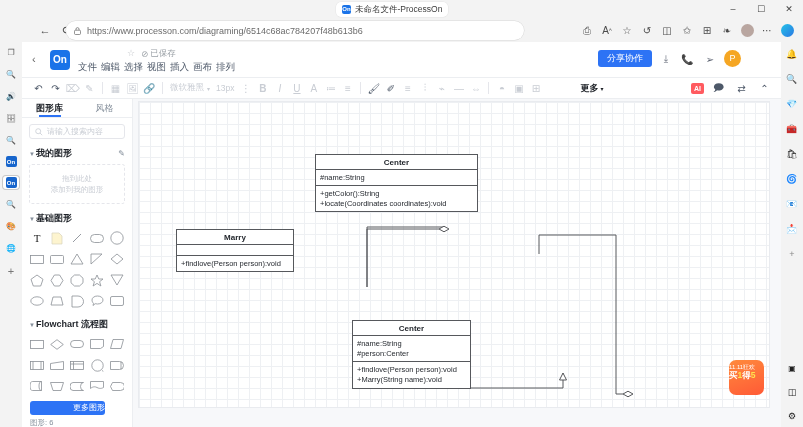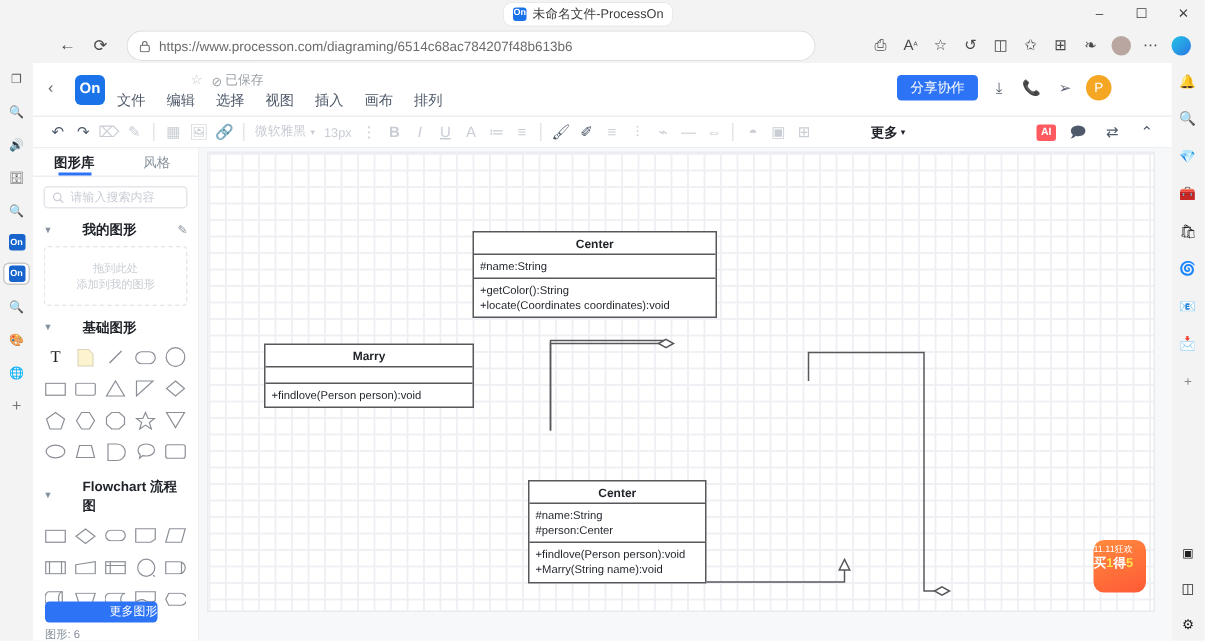--- a/index.html
+++ b/index.html
@@ -25,21 +25,21 @@
     color:#fff; font-size:6px; line-height:9px; text-align:center; font-weight:700;
   }
   .tab-title { font-size:8.5px; color:#3b3b3b; white-space:nowrap; }
   .win-ctrl { position:absolute; top:0; width:28px; height:18px; text-align:center; line-height:18px; font-size:9px; color:#444; }
   .wc-min { right:56px; } .wc-max { right:28px; } .wc-close { right:0px; }
 
   
   .addr-row { position:absolute; left:0; top:18px; width:803px; height:24px; background:#f3f3f3; display:flex; align-items:center; }
   .nav-btn { width:22px; height:20px; display:flex; align-items:center; justify-content:center; color:#4a4a4a; font-size:11px; }
   .omnibox {
-    position:absolute; left:85px; top:21px; width:458px; height:19px;
+    position:absolute; left:66px; top:21px; width:458px; height:19px;
     background:#fff; border-radius:10px; display:flex; align-items:center;
     padding:0 8px; gap:6px; box-shadow:0 0 0 .5px #d8d8d8;
   }
   .omnibox .url { font-size:9px; color:#6b6b6b; white-space:nowrap; overflow:hidden; }
   .omni-right { position:absolute; right:6px; top:21px; display:flex; align-items:center; gap:0px; }
   .tb-ico { width:20px; height:19px; display:flex; align-items:center; justify-content:center; color:#4a4a4a; font-size:10px; }
   .avatar-sm { width:13px; height:13px; border-radius:50%; background:#b9a6a0; }
   .copilot-ico { width:13px;height:13px;border-radius:50%;
      background:linear-gradient(135deg,#25c3e8,#2a77e3); }
 
@@ -60,21 +60,21 @@
   .po { position:absolute; left:22px; top:42px; width:759px; height:385px; background:#fff; }
 
   
   .po-head { position:relative; height:36px; border-bottom:1px solid #eceef1; background:#fff; }
   .back-chev { position:absolute; left:10px; top:11px; font-size:11px; color:#666; }
   .po-logo { position:absolute; left:28px; top:8px; width:20px; height:20px; border-radius:4px;
              background:#1a73e8; color:#fff; font-size:10px; font-weight:700; text-align:center; line-height:20px; }
   .doc-name { position:absolute; left:56px; top:4px; font-size:11px; color:#1f2329; font-weight:500;margin-top:32px; }
   .doc-star { position:absolute; left:105px; top:6px; font-size:9px; color:#c3c6cb; }
   .doc-saved { position:absolute; left:119px; top:6px; font-size:8.5px; color:#9aa0a6; display:flex; align-items:center; gap:2px;}
-  .menu-row { position:absolute; left:56px; top:19px; display:flex; gap:14px; }
+  .menu-row { position:absolute; left:56px; top:19px; display:flex; gap:4px; }
   .menu-row span { font-size:9.5px; color:#4e5969; }
   .share-btn { position:absolute; right:129px; top:8px; height:17px; padding:0 9px; background:#2d73f5;
                color:#fff; font-size:9px; border-radius:3px; line-height:17px; }
   .head-ico { position:absolute; top:10px; width:14px; height:14px; display:flex; align-items:center; justify-content:center; font-size:10px; color:#5a6170; }
   .avatar-po { position:absolute; right:16px; top:8px; width:17px; height:17px; border-radius:50%;
                background:#f5a623; color:#fff; font-size:9px; text-align:center; line-height:17px; }
 
   
   .po-tools { position:relative; height:21px; border-bottom:1px solid #eceef1; display:flex; align-items:center; padding-left:8px; gap:0px; background:#fff;}
   .ti { width:17px; height:17px; display:flex; align-items:center; justify-content:center; font-size:10px; color:#4e5969; }
@@ -91,21 +91,21 @@
 
   
   .lib { width:111px; height:328px; border-right:1px solid #eceef1; background:#fff; position:relative; }
   .lib-tabs { display:flex; height:19px; border-bottom:1px solid #eceef1; }
   .lib-tab { flex:1; text-align:center; font-size:9px; line-height:19px; color:#86909c; position:relative; }
   .lib-tab.active { color:#1f2329; font-weight:600; }
   .lib-tab.active::after { content:''; position:absolute; left:50%; transform:translateX(-50%); bottom:0; width:22px; height:2px; background:#2d73f5; }
   .lib-search { margin:6px 7px 0; height:15px; border:1px solid #e5e6eb; border-radius:3px;
                 display:flex; align-items:center; gap:4px; padding:0 5px; }
   .lib-search span.ph { font-size:8px; color:#c9cdd4; }
-  .sec-head { display:flex; align-items:center; gap:20px; margin:8px 7px 4px; }
+  .sec-head { display:flex; align-items:center; gap:1px; margin:8px 7px 4px; }
   .sec-head .caret { font-size:6px; color:#86909c; }
   .sec-head .t { font-size:9px; font-weight:700; color:#1f2329; }
   .sec-head .pen { margin-left:auto; font-size:8px; color:#86909c; }
   .drop-zone { margin:0 7px; height:40px; border:1px dashed #e5e6eb; border-radius:3px;
                display:flex; flex-direction:column; align-items:center; justify-content:center; gap:1px; }
   .drop-zone span { font-size:7.5px; color:#c9cdd4; }
   .shape-grid { display:grid; grid-template-columns:repeat(5,1fr); gap:3px 0; margin:2px 5px 0; }
   .shape-cell { height:18px; display:flex; align-items:center; justify-content:center; }
   .more-btn { position:absolute; left:8px; bottom:12px; width:75px; height:14px; background:#2d73f5;
               color:#fff; font-size:8px; border-radius:3px; text-align:right; line-height:14px; }
@@ -541,21 +541,21 @@
             <div class="u-title">Center</div>
             <div class="u-sec">
               <div>#name:String</div>
             </div>
             <div class="u-sec">
               <div>+getColor():String</div>
               <div>+locate(Coordinates coordinates):void</div>
             </div>
           </div>
 
-          <div class="uml" style="left:37px; top:127px; width:140px;">
+          <div class="uml" style="left:37px; top:127px; width:118px;">
             <div class="u-title">Marry</div>
             <div class="u-sec empty"></div>
             <div class="u-sec">
               <div>+findlove(Person person):void</div>
             </div>
           </div>
 
           <div class="uml" style="left:213px; top:218px; width:119px;">
             <div class="u-title">Center</div>
             <div class="u-sec">

